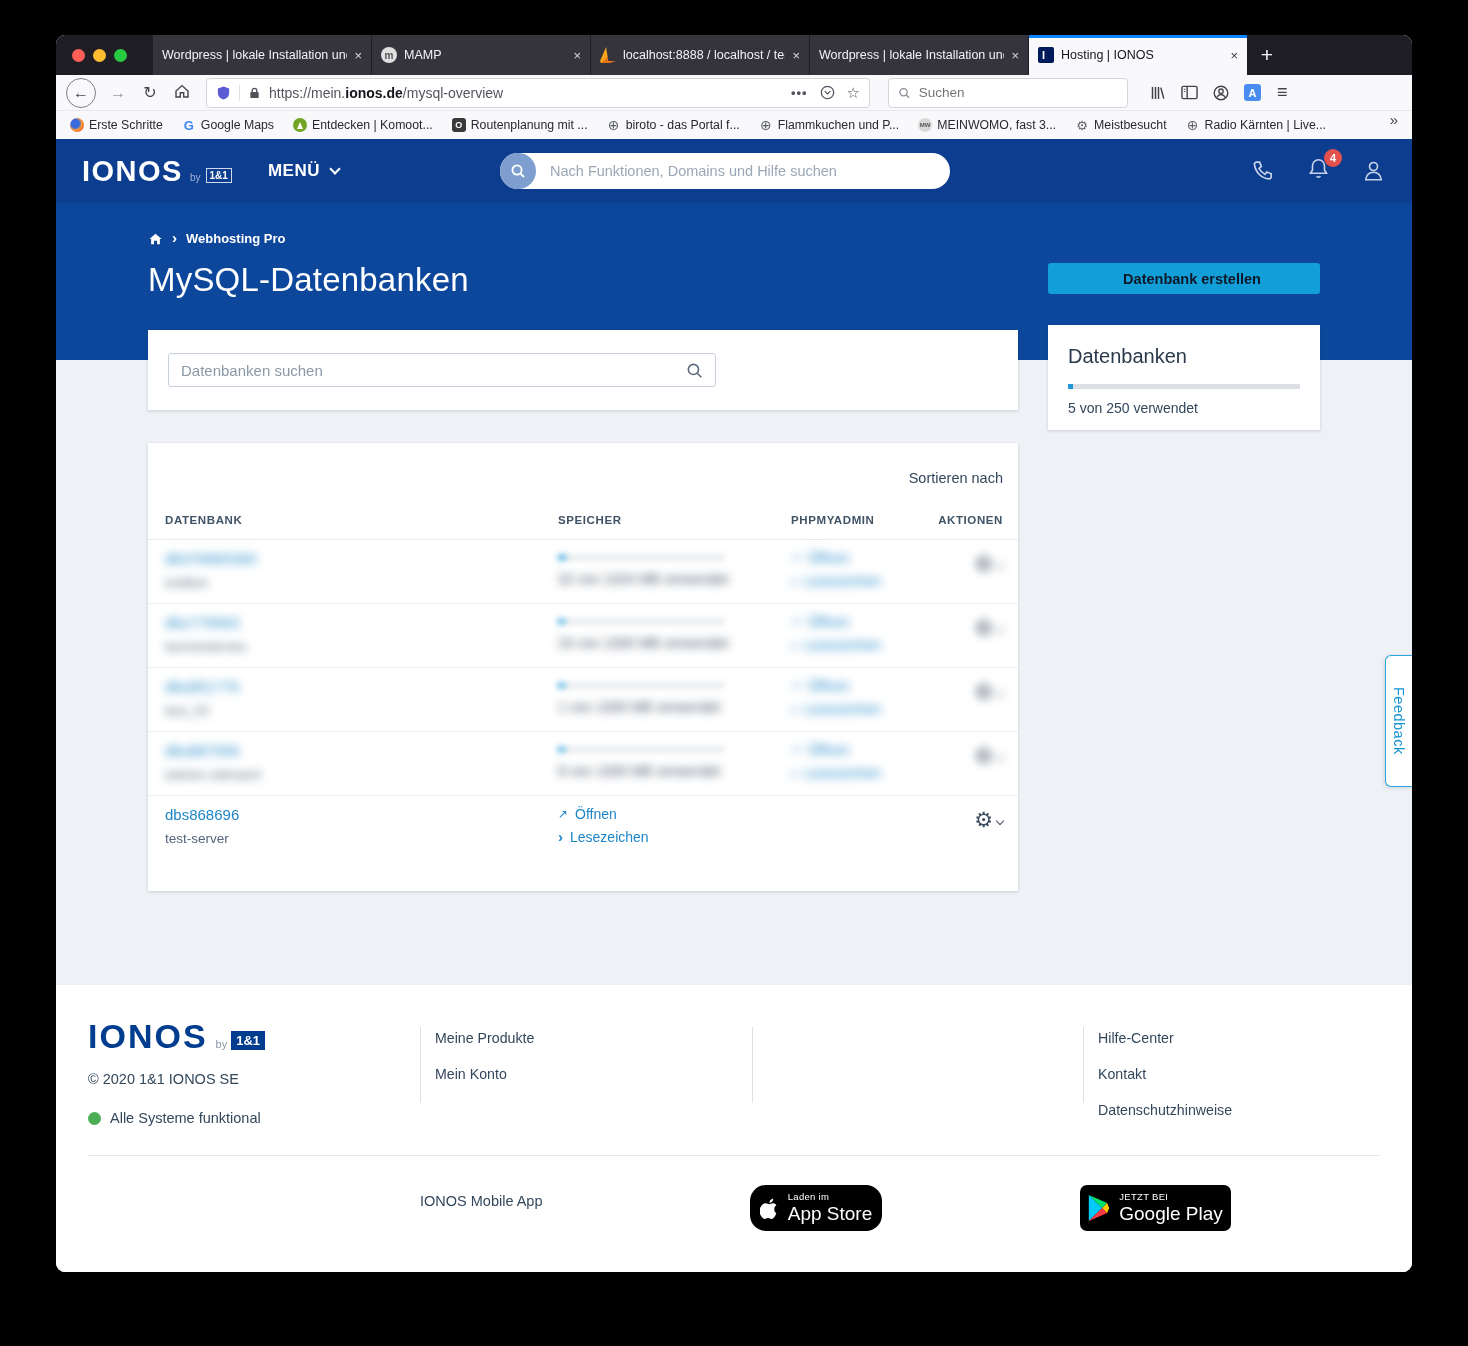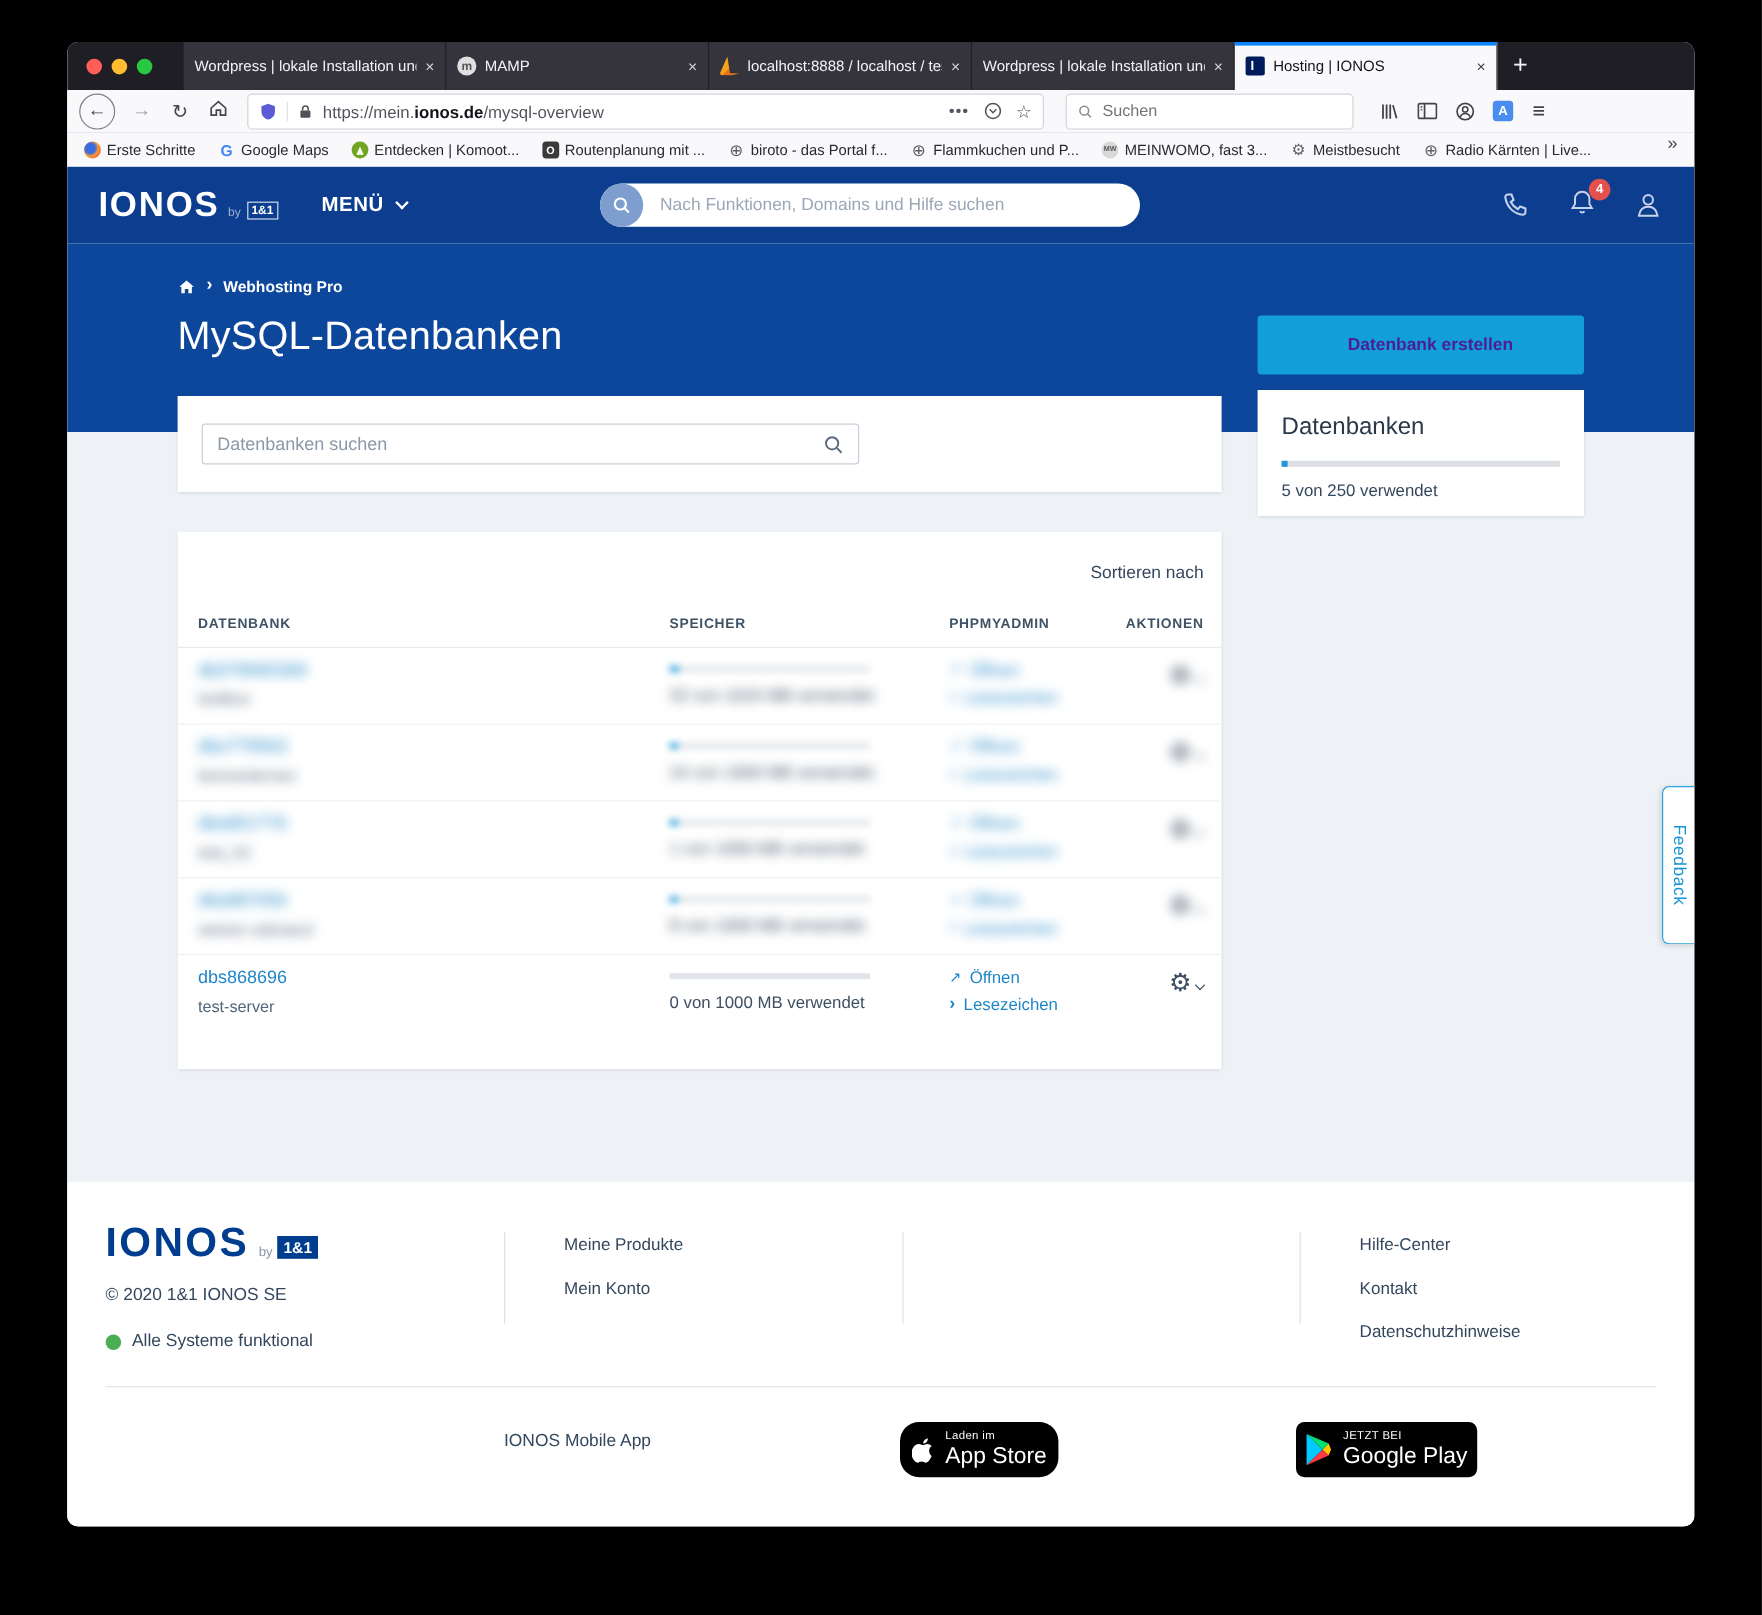--- a/index.html
+++ b/index.html
@@ -65,21 +65,21 @@
   #hsearch input::placeholder { color:#9aa7b6; }
   .hicons { margin-left:auto; display:flex; gap:30px; align-items:center; }
   .bellwrap { position:relative; }
   .nbadge { position:absolute; top:-7px; right:-11px; background:#e4504b; color:#fff; min-width:18px; height:18px; border-radius:9px; font-size:11px; font-weight:bold; display:flex; align-items:center; justify-content:center; padding:0 4px; }
 
   
   #hero { height:157px; background:#0d479c; position:relative; color:#fff; padding-left:92px; }
   .crumbs { display:flex; align-items:center; gap:9px; padding-top:28px; font-size:13px; font-weight:bold; }
   .crumbs .sep2 { font-size:15px; font-weight:bold; margin-top:-2px; }
   #pagetitle { margin-top:15px; font-size:33px; font-weight:400; letter-spacing:.2px; }
-  #createbtn { position:absolute; right:92px; top:60px; width:272px; height:49px; background:#129fd7; border:none; border-radius:3px; color:#4c1d95; font-size:14.5px; font-weight:bold; font-family:inherit;padding-left:16px; }
+  #createbtn { position:absolute; right:92px; top:60px; width:272px; height:31px; background:#129fd7; border:none; border-radius:3px; color:#0f172a; font-size:14.5px; font-weight:bold; font-family:inherit;padding-left:16px; }
 
   
   #main { position:relative; height:625px; background:#eef1f5; }
   .card { position:absolute; background:#fff; box-shadow:0 1px 3px rgba(30,50,70,.18); }
   #searchcard { left:92px; top:-30px; width:870px; height:80px; }
   #dbsearch { position:absolute; left:20px; top:23px; width:548px; height:34px; border:1px solid #c6d0da; border-radius:3px; display:flex; align-items:center; padding:0 12px; }
   #dbsearch input { border:none; outline:none; flex:1; font-size:15px; color:#33475c; background:transparent; font-family:inherit; }
   #dbsearch input::placeholder { color:#8b98a6; }
   #usagecard { left:992px; top:-35px; width:272px; height:105px; padding:20px; }
   #usagecard h3 { font-size:20px; font-weight:400; color:#29394a; }
@@ -117,21 +117,21 @@
 
   
   #footer { position:relative; height:287px; background:#fff; }
   .flogo { position:absolute; left:32px; top:32px; color:#003d8f; font-size:34px; font-weight:700; letter-spacing:2px; font-stretch:condensed; }
   .flogo .by { font-size:11px; color:#8a97a8; font-weight:400; margin:0 4px 0 8px; letter-spacing:0; }
   .badge11b { display:inline-block; background:#003d8f; color:#fff; font-size:13px; font-weight:bold; padding:2px 5px; letter-spacing:0; vertical-align:3px; }
   .copyright { position:absolute; left:32px; top:86px; font-size:14.5px; color:#33475c; }
   .sysstatus { position:absolute; left:32px; top:125px; display:flex; align-items:center; gap:9px; font-size:14.5px; color:#33475c; }
   .gdot { width:13px; height:13px; border-radius:50%; background:#4cae54; }
   .vdiv { position:absolute; top:42px; width:1px; height:76px; background:#dce1e6; }
-  .fcol { position:absolute; top:45px; display:flex; flex-direction:column; gap:20px;margin-left:35px; }
+  .fcol { position:absolute; top:45px; display:flex; flex-direction:column; gap:20px; }
   .flink { font-size:14.2px; color:#33475c; }
   .fhr { position:absolute; left:32px; right:32px; top:170px; height:1px; background:#e2e7eb; }
   .mobilelabel { position:absolute; left:364px; top:208px; font-size:14.5px; color:#33475c; }
   .storebadge { position:absolute; top:200px; height:46px; background:#000; border-radius:7px; color:#fff; display:flex; align-items:center; justify-content:center; gap:9px; }
   #appstore { left:694px; width:132px;border-radius:16px; }
   #gplay { left:1024px; width:151px; }
   .bdg-top { font-size:9.5px; letter-spacing:.3px; }
   .bdg-bot { font-size:19px; font-weight:500; margin-top:1px; white-space:nowrap; }
 </style>
 </head>
@@ -431,26 +431,20 @@
                   <span class="blbl">Lesezeichen</span>
                 </span>
               </div>
               <div class="rowactions blur">
                 <span class="gearglyph">⚙</span>
                 <span class="chevsm"></span>
               </div>
             </div>
             <div class="trow">
               <div class="c1"><span class="dbname">dbs868696</span><div class="dbdesc">test-server</div></div>
-              <div class="c2">
-                <div class="bar">
-                  <div class="fill" style="width: 0%;"></div>
-                </div>
-                <div class="storage">0 von 1000 MB verwendet</div>
-              </div>
               <div class="c3">
                 <span class="lnk">
                   <span class="li">↗</span>
                   <span class="olbl">Öffnen</span>
                 </span>
                 <span class="lnk">
                   <span class="lb">›</span>
                   <span class="blbl">Lesezeichen</span>
                 </span>
               </div>

